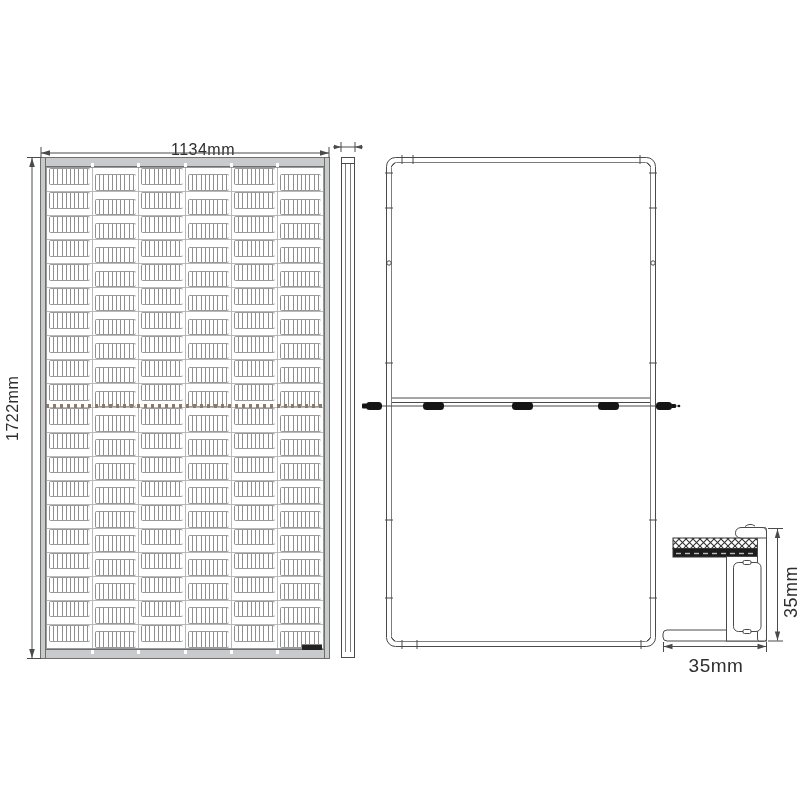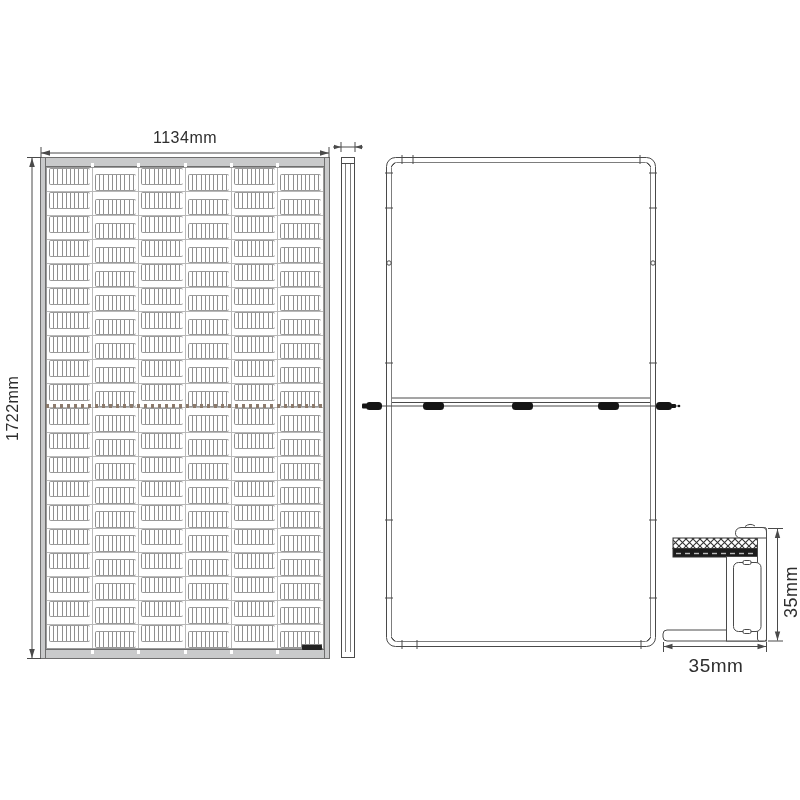--- a/index.html
+++ b/index.html
@@ -43,21 +43,21 @@
   svg .thin{stroke:#7d7d7d;stroke-width:1;fill:none;}
   svg .fillwhite{fill:#ffffff;stroke:var(--line);stroke-width:1;}
   svg .arrow{fill:var(--line);stroke:none;}
   svg .blackpart{fill:var(--connector);stroke:none;}
 </style>
 </head>
 <body>
 
 <div id="canvas">
 
-  <div class="abs dim-text" style="left:135px;top:129px;width:100px;text-align:center;">1134mm</div>
+  <div class="abs dim-text" style="left:135px;top:141px;width:100px;text-align:right;">1134mm</div>
 
   <div class="abs dim-text vtext" style="left:4px;top:352px;height:112px;width:18px;text-align:center;">1722mm</div>
 
   <div class="abs dim-text vtext" style="left:781px;top:556px;height:72px;width:20px;text-align:center;font-size:18px;">35mm</div>
 
   <div class="abs dim-text" style="left:664px;top:655px;width:104px;text-align:center;font-size:19px;">35mm</div>
 
   <div>
     <div class="frame-bar" style="left:40px;top:157px;width:290px;height:10px;"></div>
     <div class="frame-bar" style="left:40px;top:649px;width:290px;height:10px;"></div>

